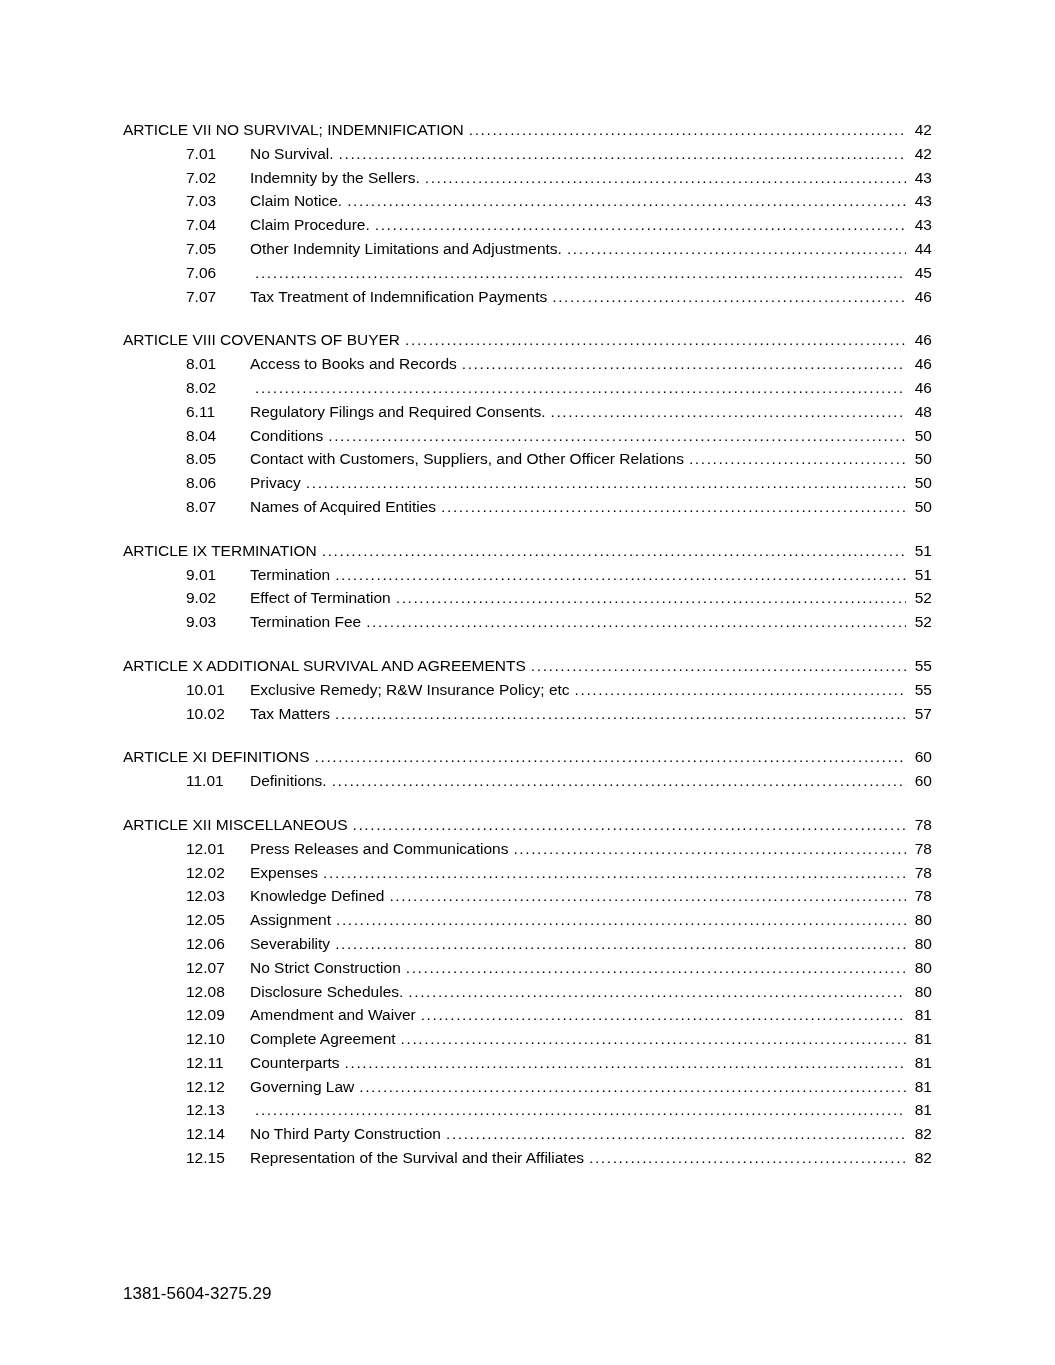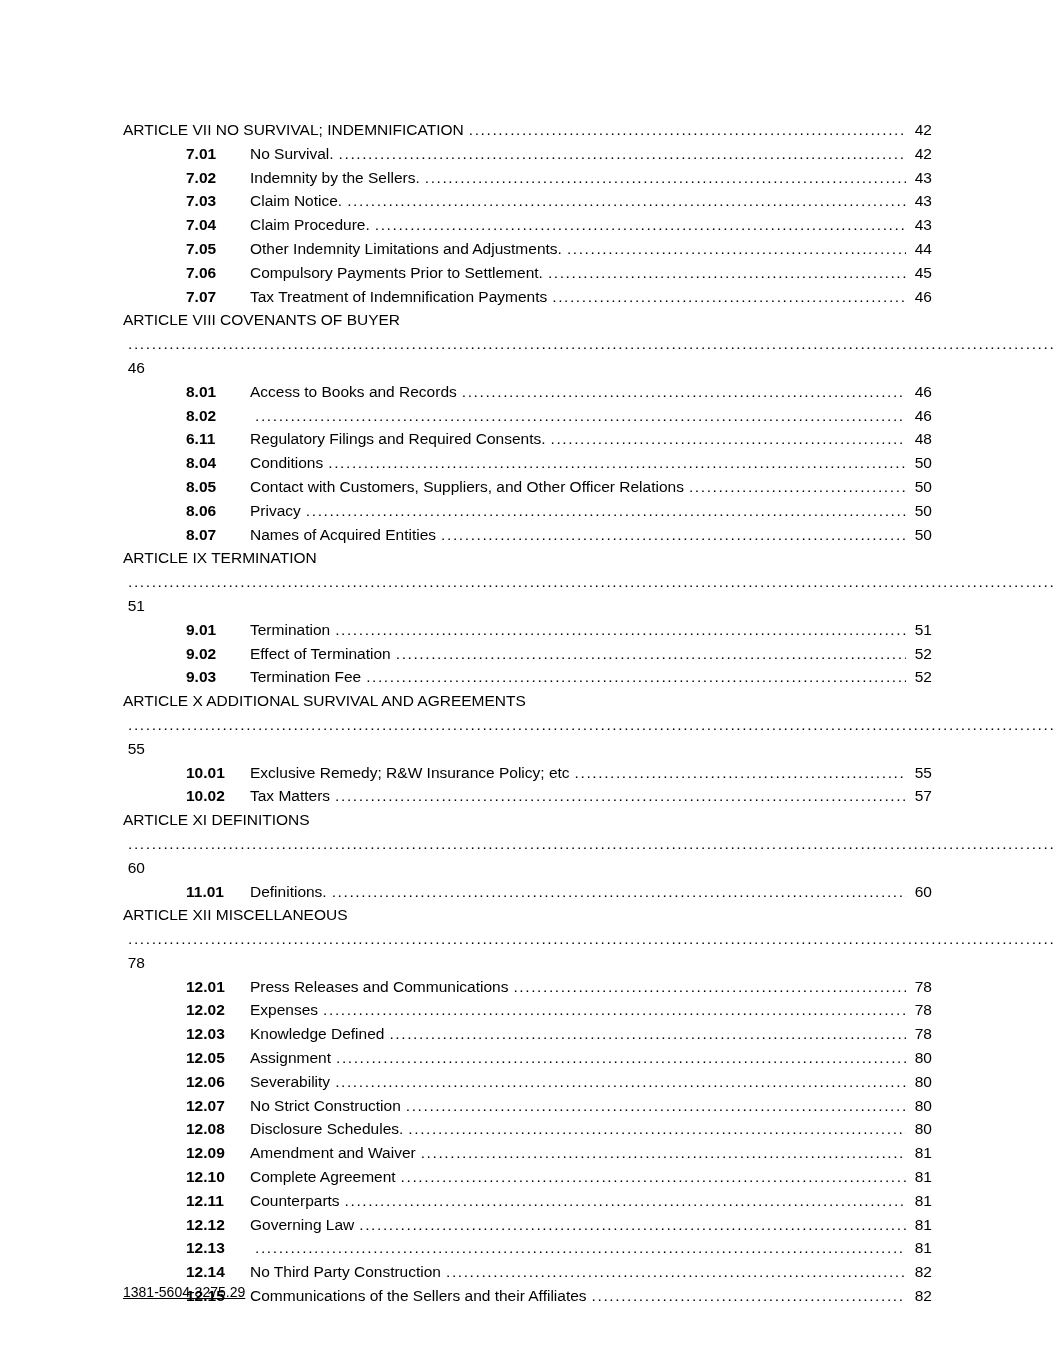--- a/index.html
+++ b/index.html
@@ -23,31 +23,30 @@
     height: 1365px;
     box-sizing: border-box;
     padding: 118px 123px 0 123px;
   }
   .toc {
     font-size: 15.5px;
     line-height: 23.8px;
   }
   .toc-row {
     display: flex;
-    align-items: flex-start;
+    align-items: center;
     white-space: nowrap;
   }
   .article-row:not(:first-child) {
-    flex-direction: column;
+    margin-top: 20px;
   }
   .section-row .num {
     flex: 0 0 auto;
     margin-left: 63px;
     width: 64px;
-    font-weight: bold;
   }
   .toc-row .title {
     flex: 0 0 auto;
   }
   .toc-row .leader {
     flex: 1 1 auto;
     overflow: hidden;
     white-space: nowrap;
     margin: 0 4px 0 5px;
     letter-spacing: 1.6px;
@@ -57,23 +56,22 @@
   }
   .toc-row .pnum {
     flex: 0 0 auto;
     text-align: right;
     min-width: 22px;
   }
   .footer {
     position: absolute;
     left: 123px;
     top: 1284px;
-    font-size: 14px;
+    font-size: 17px;
     color: #000000;
-    text-decoration: underline;
   }
 </style>
 </head>
 <body>
 
 <div class="page">
   <div class="toc" id="toc">
   <div class="toc-row article-row">
     <span class="title">ARTICLE VII NO SURVIVAL; INDEMNIFICATION</span>
     <span class="leader"></span>
@@ -110,21 +108,20 @@
 
   <div class="toc-row section-row">
     <span class="num">7.05</span>
     <span class="title">Other Indemnity Limitations and Adjustments.</span>
     <span class="leader"></span>
     <span class="pnum">44</span>
   </div>
 
   <div class="toc-row section-row">
     <span class="num">7.06</span>
-    <span class="title">Compulsory Payments Prior to Settlement.</span>
     <span class="leader"></span>
     <span class="pnum">45</span>
   </div>
 
   <div class="toc-row section-row">
     <span class="num">7.07</span>
     <span class="title">Tax Treatment of Indemnification Payments</span>
     <span class="leader"></span>
     <span class="pnum">46</span>
   </div>
@@ -336,19 +333,19 @@
 
   <div class="toc-row section-row">
     <span class="num">12.14</span>
     <span class="title">No Third Party Construction</span>
     <span class="leader"></span>
     <span class="pnum">82</span>
   </div>
 
   <div class="toc-row section-row">
     <span class="num">12.15</span>
-    <span class="title">Communications of the Sellers and their Affiliates</span>
+    <span class="title">Representation of the Survival and their Affiliates</span>
     <span class="leader"></span>
     <span class="pnum">82</span>
   </div>
 </div>
   <div class="footer">1381-5604-3275.29</div>
 </div>
 
 </body></html>

